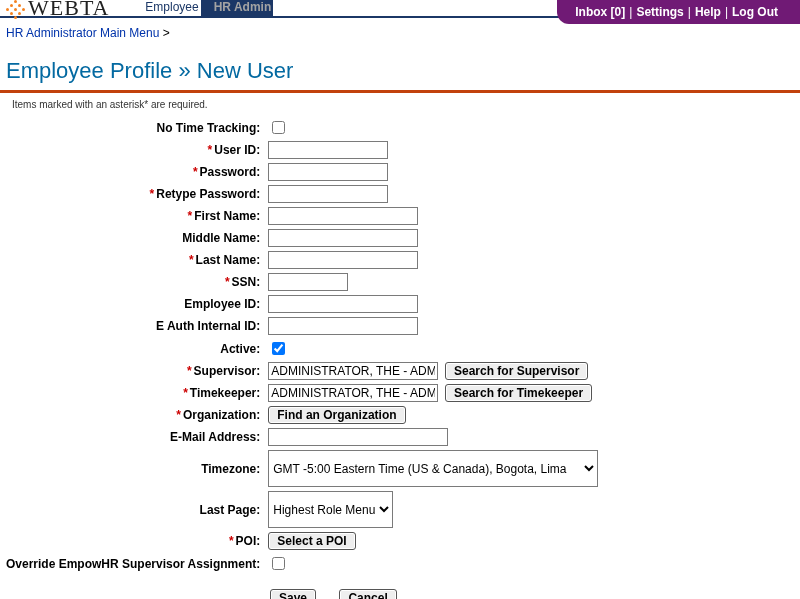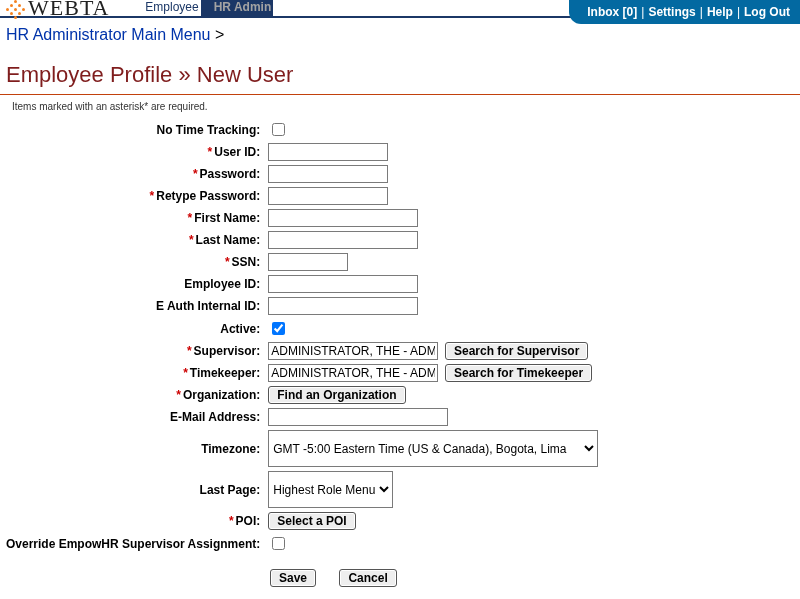--- a/index.html
+++ b/index.html
@@ -69,53 +69,53 @@
   }
   .tab.active {
     background: #1b3766;
     color: #a3a3a3;
     border-color: #1b3766;
     font-weight: bold;
   }
   .top-right {
     margin-left: auto;
     height: 24px;
-    background: #0369a1;
+    background: #701a75;
     color: #fff;
     border-radius: 0 0 0 12px;
-    padding: 0 10px 0 18px;
+    padding: 0 22px 0 18px;
     display: flex;
     align-items: center;
     font-weight: bold;
     font-size: 12px;
     align-self: flex-start;
   }
   .top-right a {
     color: #fff;
     text-decoration: none;
     cursor: pointer;
   }
   .sep { margin: 0 4px; font-weight: normal;}
   .breadcrumb {
     padding: 8px 6px 4px 6px;
-    font-size: 16px;
+    font-size: 12px;
   }
   .breadcrumb a {
     color: #0033aa;
     text-decoration: none;
     cursor: pointer;
   }
   .page-title {
     font-size: 22px;
     font-weight: normal;
     padding: 14px 6px 6px 6px;
-    border-bottom: 1px solid #c2410c;
+    border-bottom: 3px solid #c2410c;
     margin-bottom: 2px;
     font-family: Arial, sans-serif;
-    color: #7f1d1d;
+    color: #0369a1;
   }
   .note {
     font-size: 10px;
     color: #333;
     padding: 4px 6px 6px 12px;
   }
   table.form {
     border-collapse: collapse;
     margin-left: 2px;
   }
@@ -224,20 +224,24 @@
   </tr>
   <tr>
     <td class="label"><span class="req">*</span><span>Retype Password:</span></td>
     <td><input type="password" class="w-short" style=""></td>
   </tr>
   <tr>
     <td class="label"><span class="req">*</span><span>First Name:</span></td>
     <td><input type="text" class="w-med" style=""></td>
   </tr>
   <tr>
+    <td class="label">Middle Name:</td>
+    <td><input type="text" class="w-med" style=""></td>
+  </tr>
+  <tr>
     <td class="label"><span class="req">*</span><span>Last Name:</span></td>
     <td><input type="text" class="w-med" style=""></td>
   </tr>
   <tr>
     <td class="label"><span class="req">*</span><span>SSN:</span></td>
     <td><input type="text" style="width: 80px;"></td>
   </tr>
   <tr>
     <td class="label">Employee ID:</td>
     <td><input type="text" class="w-med" style=""></td>

